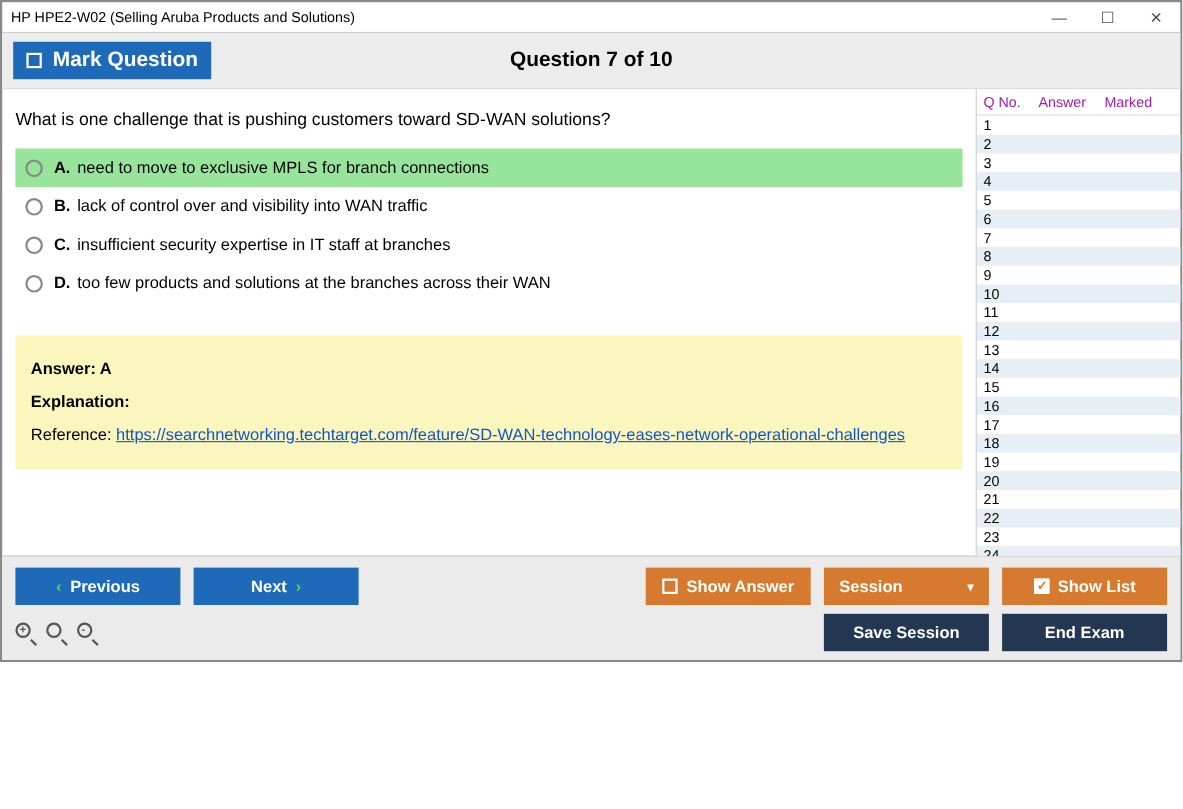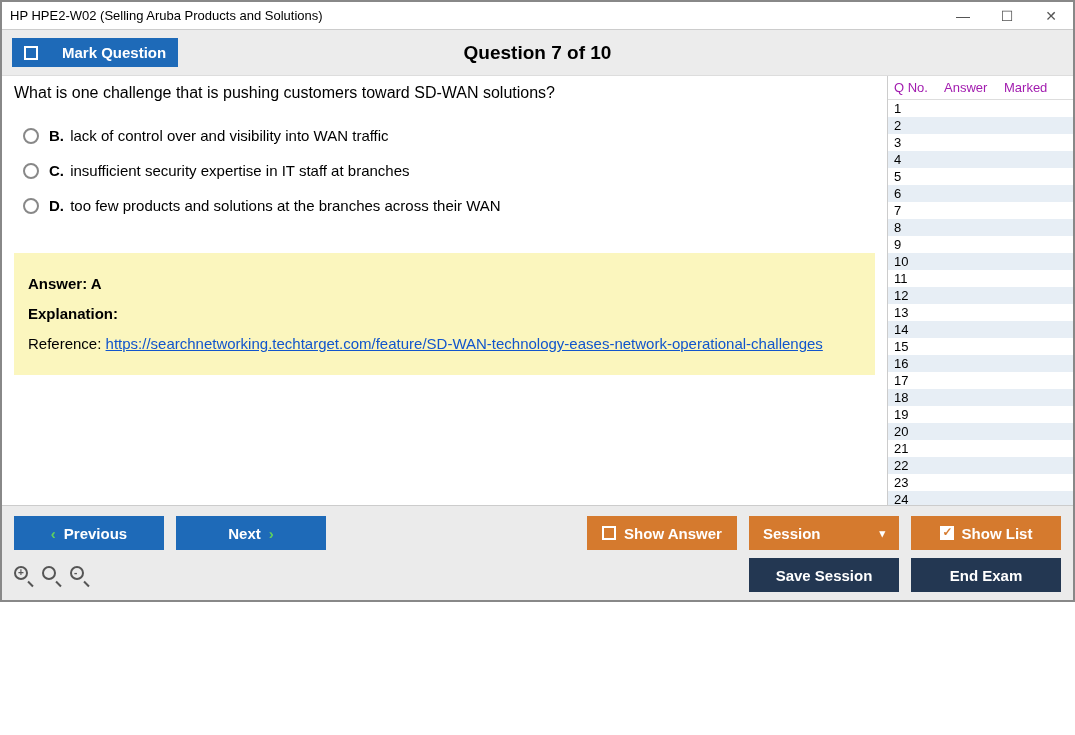--- a/index.html
+++ b/index.html
@@ -2,25 +2,25 @@
 <html><head>
 <meta charset="utf-8">
 <style>
   * { box-sizing: border-box; margin: 0; padding: 0; }
   body { font-family: Arial, sans-serif; font-size: 14px; background: #fff; }
   .window { width: 1075px; height: 602px; border: 2px solid #888; display: flex; flex-direction: column; background: #fff; }
   .titlebar { display: flex; justify-content: space-between; align-items: center; height: 28px; padding: 0 0 0 8px; border-bottom: 1px solid #ccc; font-size: 13px; }
   .win-controls { display: flex; }
   .win-control { width: 44px; height: 28px; display: flex; align-items: center; justify-content: center; color: #555; font-family: "Segoe UI", Arial, sans-serif; font-size: 14px; cursor: default; }
   .header { display: flex; align-items: center; padding: 8px 10px; background: #ececec; border-bottom: 1px solid #ddd; position: relative; }
-  .mark-btn { background: #1e6ab8; color: #fff; font-weight: bold; padding: 6px 12px; display: flex; align-items: center; gap: 24px; font-size: 15px; cursor: pointer; }
+  .mark-btn { background: #1e6ab8; color: #fff; font-weight: bold; padding: 6px 12px; display: flex; align-items: center; gap: 10px; font-size: 19px; cursor: pointer; }
   .mark-check { width: 14px; height: 14px; border: 2px solid #fff; background: transparent; }
   .qtitle { position: absolute; left: 50%; transform: translateX(-50%); font-size: 19px; font-weight: bold; }
   .content { flex: 1; display: flex; overflow: hidden; }
-  .question-pane { flex: 1; padding: 8px 12px 12px 12px; overflow: auto; }
+  .question-pane { flex: 1; padding: 20px 12px 12px 12px; overflow: auto; }
   .question-text { font-size: 16px; margin-bottom: 16px; }
   .option { display: flex; align-items: center; gap: 10px; padding: 8px 8px; font-size: 15px; border: 1px solid transparent; cursor: pointer; }
   .option.selected { background: #97e59a; }
   .radio { width: 16px; height: 16px; border: 2px solid #888; border-radius: 50%; flex-shrink: 0; }
   .option strong { font-weight: bold; margin-right: 2px;}
   .answer-box { margin-top: 30px; background: #fbf6be; padding: 16px 14px; font-size: 15px; line-height: 2; }
   .answer-box a { color: #1155cc; text-decoration: underline; }
   .side-list { width: 186px; border-left: 1px solid #ccc; display: flex; flex-direction: column; font-size: 13px; }
   .side-head { display: flex; padding: 4px 6px; border-bottom: 1px solid #ddd; color: #a21caf; }
   .col-q { width: 50px; }
@@ -68,20 +68,24 @@
       <span class="mark-check"></span>
       <span>Mark Question</span>
     </div>
     <div class="qtitle">Question 7 of 10</div>
   </div>
 
   <div class="content">
     <div class="question-pane">
       <div class="question-text">What is one challenge that is pushing customers toward SD-WAN solutions?</div>
       <div id="options">
+          <div class="option selected">
+            <span class="radio"></span>
+            <span><strong>A.</strong> need to move to exclusive MPLS for branch connections</span>
+          </div>
           <div class="option">
             <span class="radio"></span>
             <span><strong>B.</strong> lack of control over and visibility into WAN traffic</span>
           </div>
           <div class="option">
             <span class="radio"></span>
             <span><strong>C.</strong> insufficient security expertise in IT staff at branches</span>
           </div>
           <div class="option">
             <span class="radio"></span>

